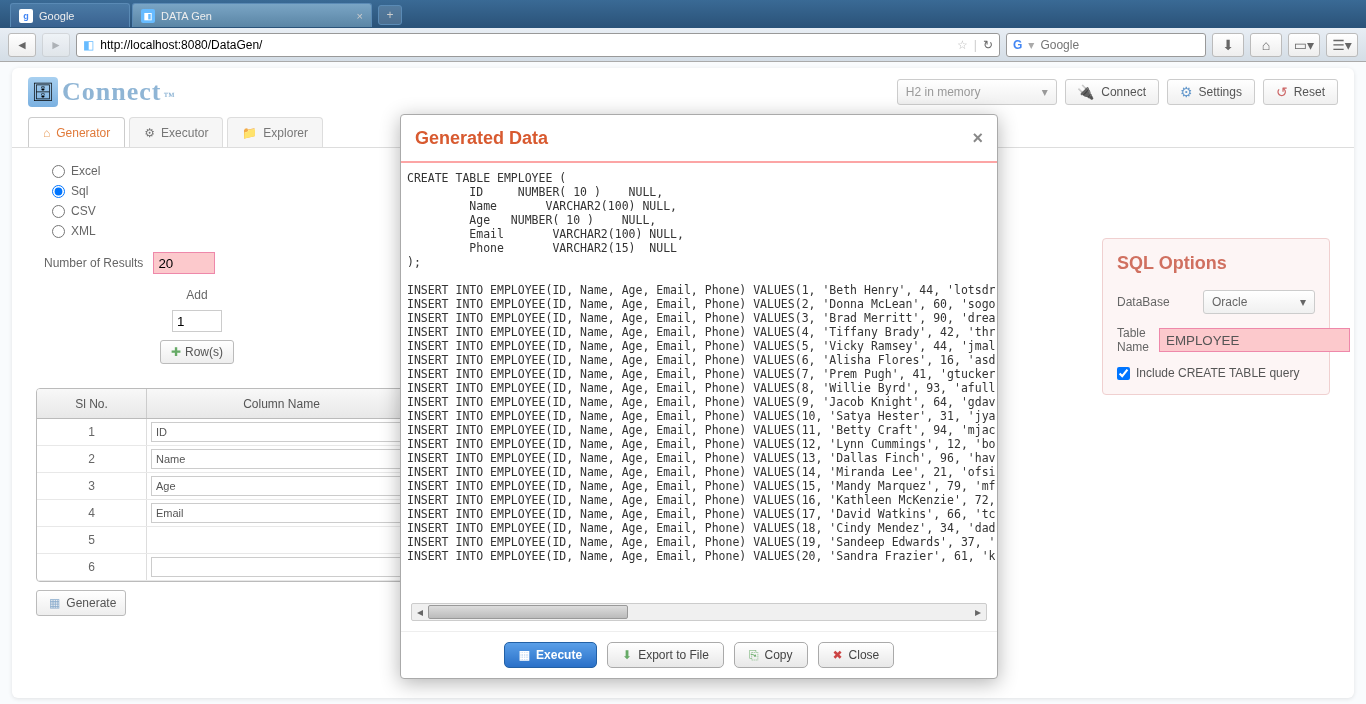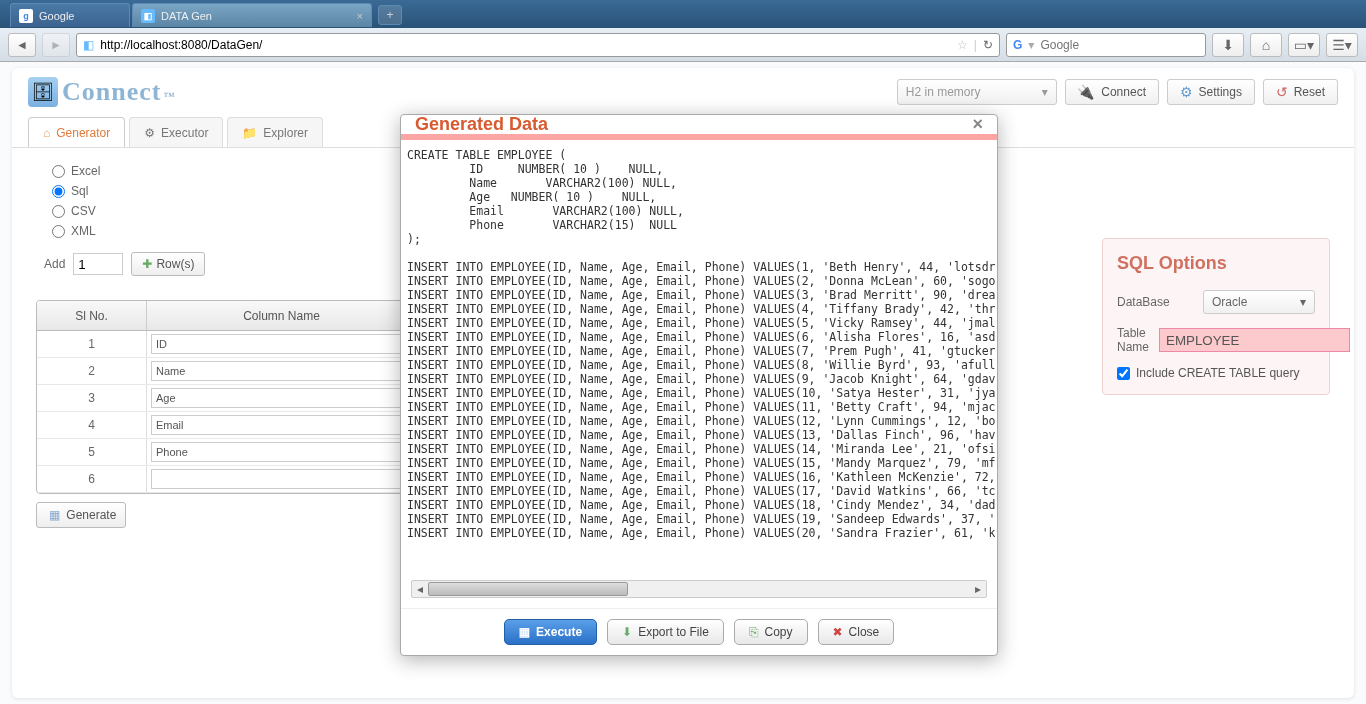--- a/index.html
+++ b/index.html
@@ -48,21 +48,21 @@
 
 
 .content { display: flex; padding: 16px 8px; gap: 12px; }
 .left-col { width: 330px; padding-left: 24px; }
 .gen-type-label { color: #666; margin-bottom: 8px; }
 .radio-list { padding-left: 8px; }
 .radio-row { display: flex; align-items: center; gap: 6px; margin-bottom: 6px; color: #666; }
 .radio-row input { width: 13px; height: 13px; }
 .num-results { display: flex; align-items: center; gap: 10px; margin-top: 14px; color: #666; }
 .num-results input { width: 62px; height: 22px; background: #fcc9cc; border: 1px solid #e8a; padding: 0 4px; }
-.add-row { display: flex; align-items: center; gap: 8px; margin-top: 14px; color: #666; }
+.add-row { display: flex; align-items: center; gap: 8px; margin-top: 14px; color: #666; flex-direction: column; }
 .add-row input { width: 50px; height: 22px; border: 1px solid #ccc; padding: 0 4px; }
 .rowbtn { height: 24px; border: 1px solid #bbb; border-radius: 3px; background: linear-gradient(180deg, #fff, #eee); padding: 0 10px; display: flex; align-items: center; gap: 4px; cursor: pointer; color: #555; }
 
 
 .data-table-wrap { width: 960px; margin: 8px 24px 0; }
 .dtable { border: 1px solid #bbb; border-radius: 4px; overflow: hidden; }
 .dtable-head { display: flex; height: 30px; background: linear-gradient(180deg, #f8f8f8, #e8e8e8); border-bottom: 1px solid #bbb; }
 .dth { display: flex; align-items: center; justify-content: center; color: #555; font-weight: normal; border-right: 1px solid #ccc; }
 .dth:last-child { border-right: none; flex: 1; }
 .dth.sl { width: 110px; }
@@ -85,21 +85,21 @@
 .panel-row input[type=text] { flex: 1; height: 24px; background: #fcc9cc; border: 1px solid #e8a; padding: 0 6px; color: #555; }
 .chk-row { display: flex; align-items: center; gap: 6px; color: #555; }
 
 
 .gen-btn-wrap { padding: 8px 24px; }
 .gen-btn { height: 26px; border: 1px solid #bbb; border-radius: 3px; background: linear-gradient(180deg, #fff, #eee); padding: 0 12px; display: flex; align-items: center; gap: 6px; cursor: pointer; color: #555; }
 
 
 .modal-backdrop { position: absolute; inset: 0; }
 .modal { position: absolute; left: 388px; top: 46px; width: 598px; background: #fff; border: 1px solid #aaa; border-radius: 4px; box-shadow: 0 4px 20px rgba(0,0,0,0.3); }
-.modal-head { height: 25px; display: flex; align-items: center; padding: 0 14px; border-bottom: 6px solid #fca5a5; }
+.modal-head { height: 48px; display: flex; align-items: center; padding: 0 14px; border-bottom: 2px solid #fca5a5; }
 .modal-title { color: #d85a30; font-size: 18px; font-weight: bold; }
 .modal-close { margin-left: auto; color: #888; font-size: 18px; cursor: pointer; font-weight: bold; }
 .modal-body { padding: 6px 2px; }
 .sql-pre { font-family: "Trebuchet MS", monospace; font-size: 11.5px; line-height: 14px; color: #333; white-space: pre; padding: 2px 4px; height: 430px; overflow: hidden; }
 .hscroll { height: 18px; background: #f0f0f0; border: 1px solid #ccc; border-radius: 2px; margin: 4px 8px; display: flex; align-items: center; position: relative; }
 .hscroll .arrow { width: 16px; height: 100%; display: flex; align-items: center; justify-content: center; color: #666; cursor: pointer; }
 .hscroll .track { flex: 1; position: relative; height: 100%; }
 .hscroll .thumb { position: absolute; left: 0; top: 1px; height: 14px; width: 200px; background: linear-gradient(180deg, #ddd, #bbb); border: 1px solid #999; border-radius: 2px; }
 .modal-foot { display: flex; justify-content: center; gap: 10px; padding: 10px; border-top: 1px solid #eee; }
 .mbtn { height: 26px; padding: 0 14px; border-radius: 5px; border: 1px solid #aaa; background: linear-gradient(180deg, #fff, #e8e8e8); display: flex; align-items: center; gap: 6px; cursor: pointer; color: #444; font-size: 12px; }
@@ -201,20 +201,24 @@
             </div>
           <div class="radio-row">
               <input type="radio" name="gt" style="">
               <span>CSV</span>
             </div>
           <div class="radio-row">
               <input type="radio" name="gt" style="">
               <span>XML</span>
             </div>
         </div>
+        <div class="num-results">
+          <span>Number of Results</span>
+          <input type="text" value="20" style="">
+        </div>
         <div class="add-row">
           <span>Add</span>
           <input type="text" value="1" style="">
           <div class="rowbtn">
               <span style="color:#6a6">✚</span>
               <span>Row(s)</span>
             </div>
         </div>
       </div>
     </div>
@@ -262,23 +266,20 @@
               <div class="c1">4</div>
               <div class="c2">
                 <input type="text" value="Email" style="">
               </div>
               <div class="c3">
                 <span>NA</span>
               </div>
             </div>
             <div class="dtr">
               <div class="c1">5</div>
-              <div class="c2">
-                <input type="text" value="Phone" style="">
-              </div>
               <div class="c3">
                 <span>NA</span>
               </div>
             </div>
             <div class="dtr">
               <div class="c1">6</div>
               <div class="c2">
                 <input type="text" value="" style="">
               </div>
               <div class="c3">

